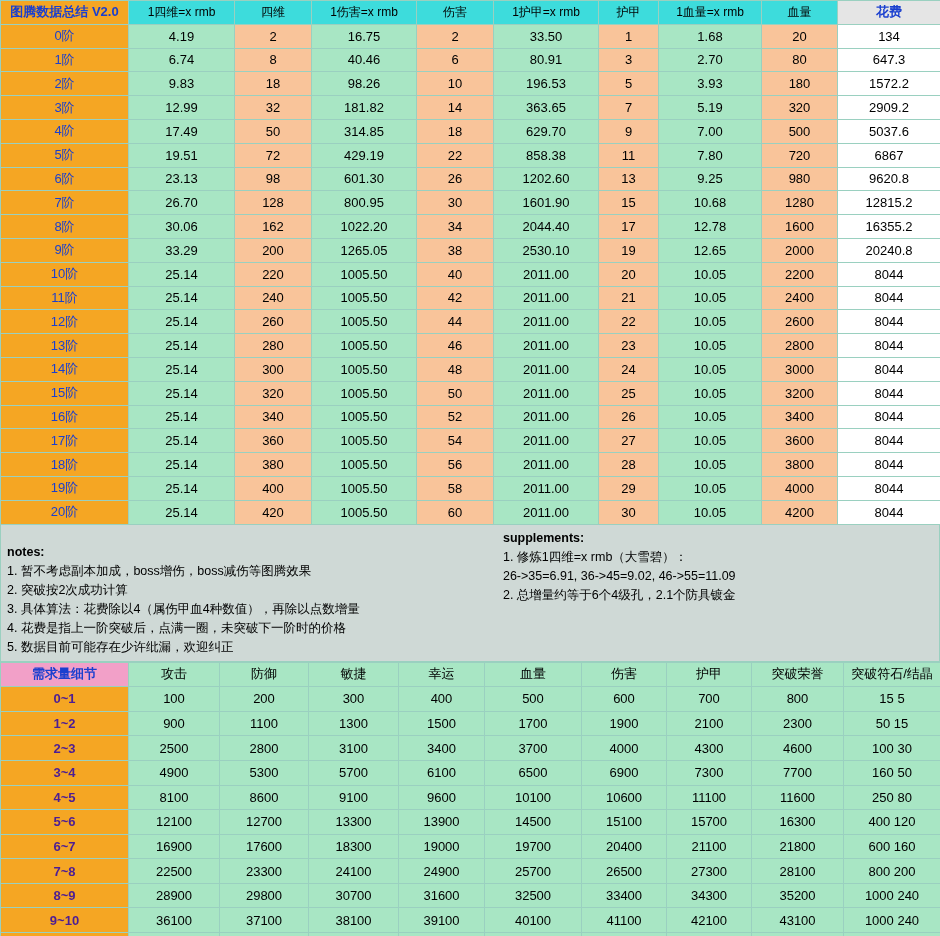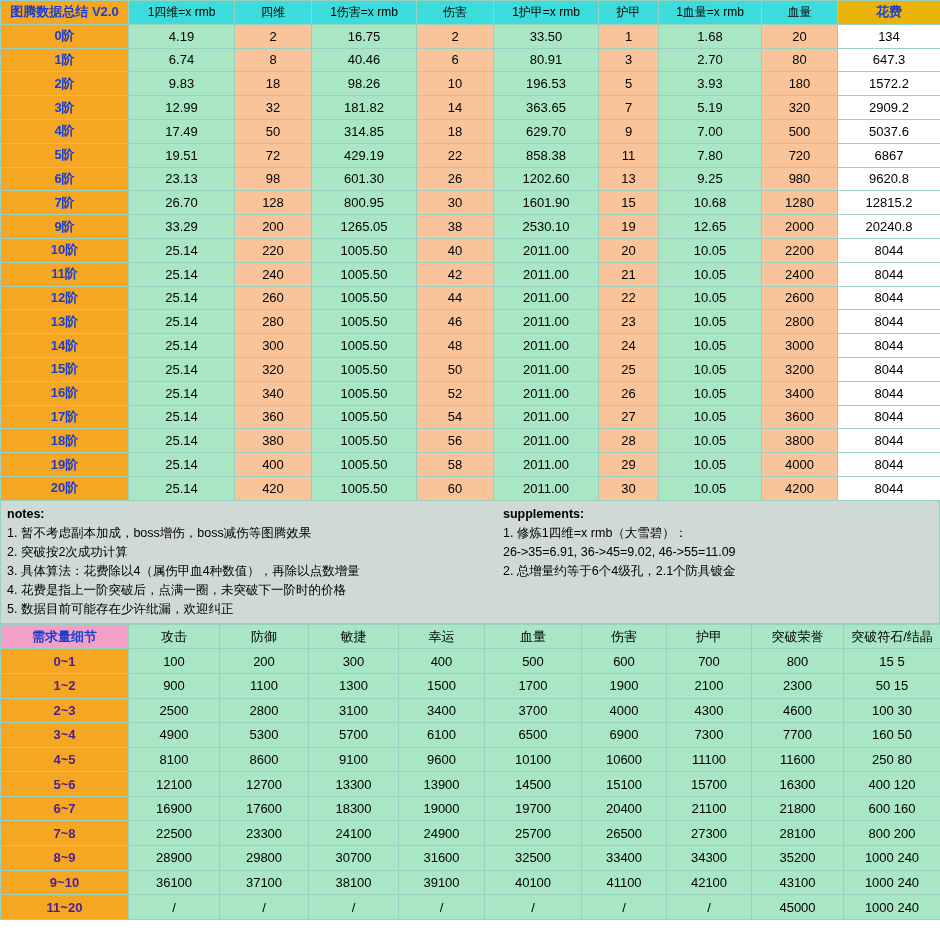--- a/index.html
+++ b/index.html
@@ -33,44 +33,44 @@
     font-size: 13px;
   }
   .hdr-cyan {
     background: #3ddcdc;
     color: #000;
     font-weight: normal;
     font-size: 12px;
     margin-left: 9px;
   }
   .hdr-cost {
-    background: #eab308;
+    background: #e5e5e5;
     color: #1a3fcf;
     font-weight: bold;
     font-size: 13px;
   }
   .lvl {
     background: #f5a623;
     color: #1a3fcf;
-    font-weight: bold;
+    font-weight: normal;
   }
   .c-green { background: #a8e6c4; }
   .c-orange { background: #f9c49a; }
   .c-white { background: #ffffff; margin-top: 40px; }
 
   
   .notes-wrap {
     display: flex;
     width: 940px;
     background: #cfd9d6;
     border-left: 1px solid #9ad0c0;
     border-right: 1px solid #9ad0c0;
     border-bottom: 1px solid #9ad0c0;
   }
-  .notes-left { width: 497px; padding: 4px 6px 4px 6px; }
+  .notes-left { width: 497px; padding: 18px 6px 4px 6px; }
   .notes-right { width: 443px; padding: 4px 14px 4px 6px; }
   .notes-left .nt, .notes-right .nt {
     font-size: 12.5px;
     color: #000;
     line-height: 19px;
     text-align: left;
     white-space: nowrap;
   }
   .notes-head { font-weight: bold; }
 
@@ -217,20 +217,32 @@
           <td class="c-orange">128</td>
           <td class="c-green">800.95</td>
           <td class="c-orange">30</td>
           <td class="c-green">1601.90</td>
           <td class="c-orange">15</td>
           <td class="c-green">10.68</td>
           <td class="c-orange">1280</td>
           <td class="c-white">12815.2</td>
         </tr>
         <tr>
+          <td class="lvl">8阶</td>
+          <td class="c-green">30.06</td>
+          <td class="c-orange">162</td>
+          <td class="c-green">1022.20</td>
+          <td class="c-orange">34</td>
+          <td class="c-green">2044.40</td>
+          <td class="c-orange">17</td>
+          <td class="c-green">12.78</td>
+          <td class="c-orange">1600</td>
+          <td class="c-white">16355.2</td>
+        </tr>
+        <tr>
           <td class="lvl">9阶</td>
           <td class="c-green">33.29</td>
           <td class="c-orange">200</td>
           <td class="c-green">1265.05</td>
           <td class="c-orange">38</td>
           <td class="c-green">2530.10</td>
           <td class="c-orange">19</td>
           <td class="c-green">12.65</td>
           <td class="c-orange">2000</td>
           <td class="c-white">20240.8</td>

